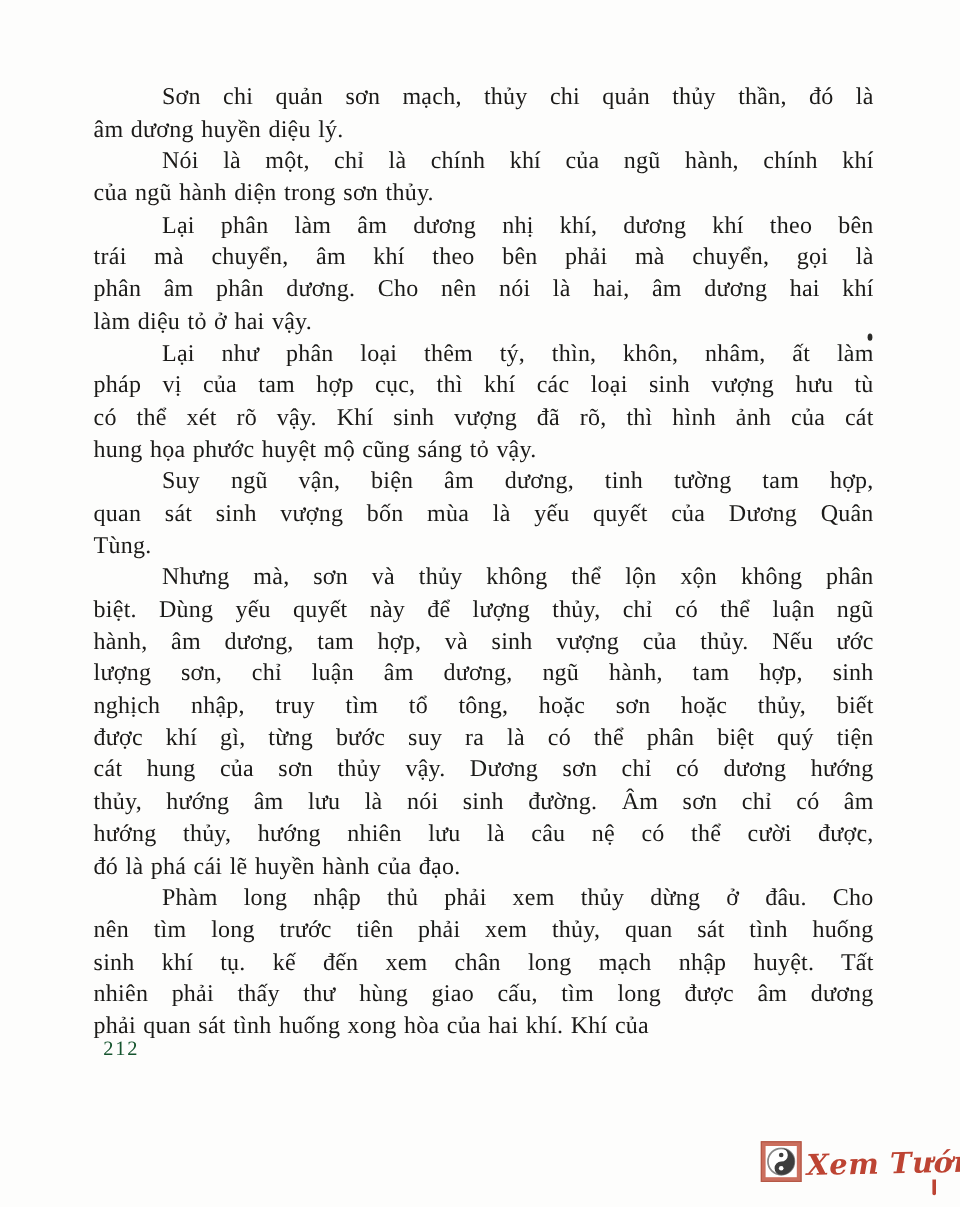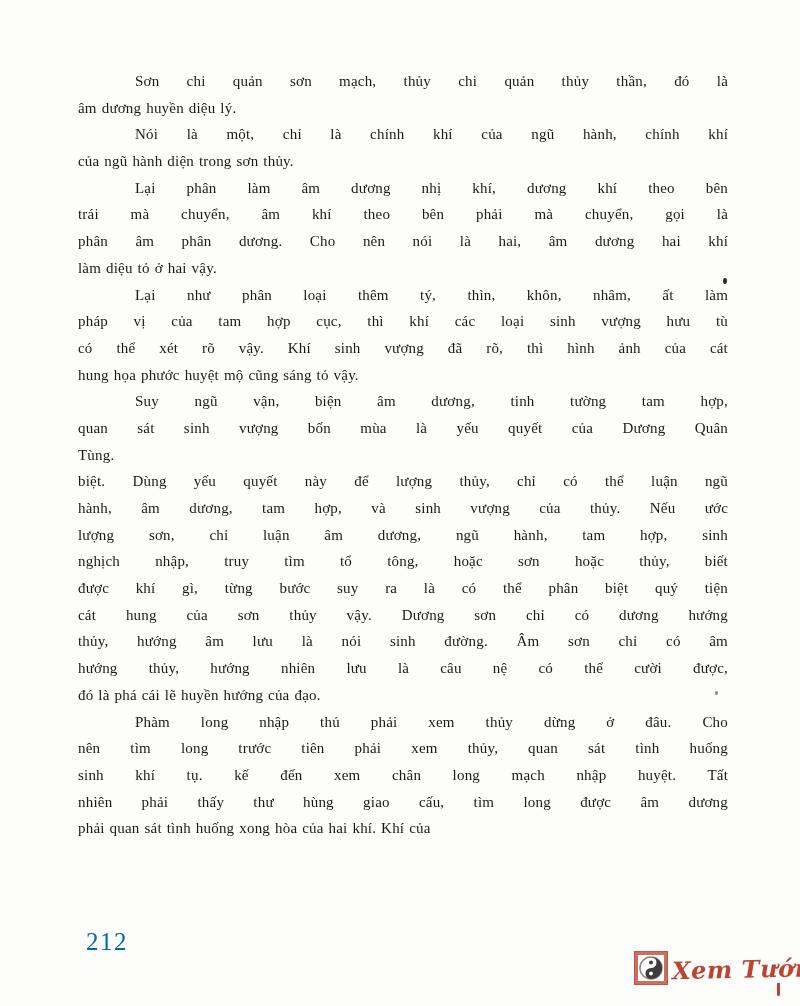--- a/index.html
+++ b/index.html
@@ -12,40 +12,40 @@
   }
   .page {
     position: absolute; inset: 0;
     background: #fdfdfc;
   }
   .text-block {
     position: absolute;
     top: 68px; left: 78px;
     width: 650px;
     color: #1b1a18;
-    font-size: 15px;
+    font-size: 20px;
     letter-spacing: 0.2px;
     word-spacing: 1px;
   }
   .line {
     height: 26.7px;
     line-height: 26.7px;
     text-align: justify;
     text-align-last: justify;
     white-space: nowrap;
     overflow: visible;
   }
   .line.first { text-indent: 57px; }
   .line.last  { text-align-last: left; white-space: normal; }
   .page-number {
     position: absolute;
-    left: 86px; top: 928px;
-    font-size: 25px;
+    left: 86px; top: 864px;
+    font-size: 17px;
     letter-spacing: 1.5px;
-    color: #0369a1;
+    color: #14532d;
   }
   .watermark {
     position: absolute;
     left: 634px; top: 951px;
     display: flex;
     align-items: center;
   }
   .wm-logo-frame {
     width: 34px; height: 34px;
     background: #cb6f5e;
@@ -98,29 +98,30 @@
       <div class="line">trái mà chuyển, âm khí theo bên phải mà chuyển, gọi là</div>
       <div class="line">phân âm phân dương. Cho nên nói là hai, âm dương hai khí</div>
       <div class="line last">làm diệu tỏ ở hai vậy.</div>
       <div class="line first">Lại như phân loại thêm tý, thìn, khôn, nhâm, ất làm</div>
       <div class="line">pháp vị của tam hợp cục, thì khí các loại sinh vượng hưu tù</div>
       <div class="line">có thể xét rõ vậy. Khí sinh vượng đã rõ, thì hình ảnh của cát</div>
       <div class="line last">hung họa phước huyệt mộ cũng sáng tỏ vậy.</div>
       <div class="line first">Suy ngũ vận, biện âm dương, tinh tường tam hợp,</div>
       <div class="line">quan sát sinh vượng bốn mùa là yếu quyết của Dương Quân</div>
       <div class="line last">Tùng.</div>
+      <div class="line first">Nhưng mà, sơn và thủy không thể lộn xộn không phân</div>
       <div class="line">biệt. Dùng yếu quyết này để lượng thủy, chỉ có thể luận ngũ</div>
       <div class="line">hành, âm dương, tam hợp, và sinh vượng của thủy. Nếu ước</div>
       <div class="line">lượng sơn, chỉ luận âm dương, ngũ hành, tam hợp, sinh</div>
       <div class="line">nghịch nhập, truy tìm tổ tông, hoặc sơn hoặc thủy, biết</div>
       <div class="line">được khí gì, từng bước suy ra là có thể phân biệt quý tiện</div>
       <div class="line">cát hung của sơn thủy vậy. Dương sơn chỉ có dương hướng</div>
       <div class="line">thủy, hướng âm lưu là nói sinh đường. Âm sơn chỉ có âm</div>
       <div class="line">hướng thủy, hướng nhiên lưu là câu nệ có thể cười được,</div>
-      <div class="line last">đó là phá cái lẽ huyền hướng của đạo.</div>
+      <div class="line last">đó là phá cái lẽ huyền hành của đạo.</div>
       <div class="line first">Phàm long nhập thủ phải xem thủy dừng ở đâu. Cho</div>
       <div class="line">nên tìm long trước tiên phải xem thủy, quan sát tình huống</div>
       <div class="line">sinh khí tụ. kế đến xem chân long mạch nhập huyệt. Tất</div>
       <div class="line">nhiên phải thấy thư hùng giao cấu, tìm long được âm dương</div>
       <div class="line last">phải quan sát tình huống xong hòa của hai khí. Khí của</div>
     </div>
 
   <div class="page-number">212</div>
 
   <div class="speck speck-1"></div>

